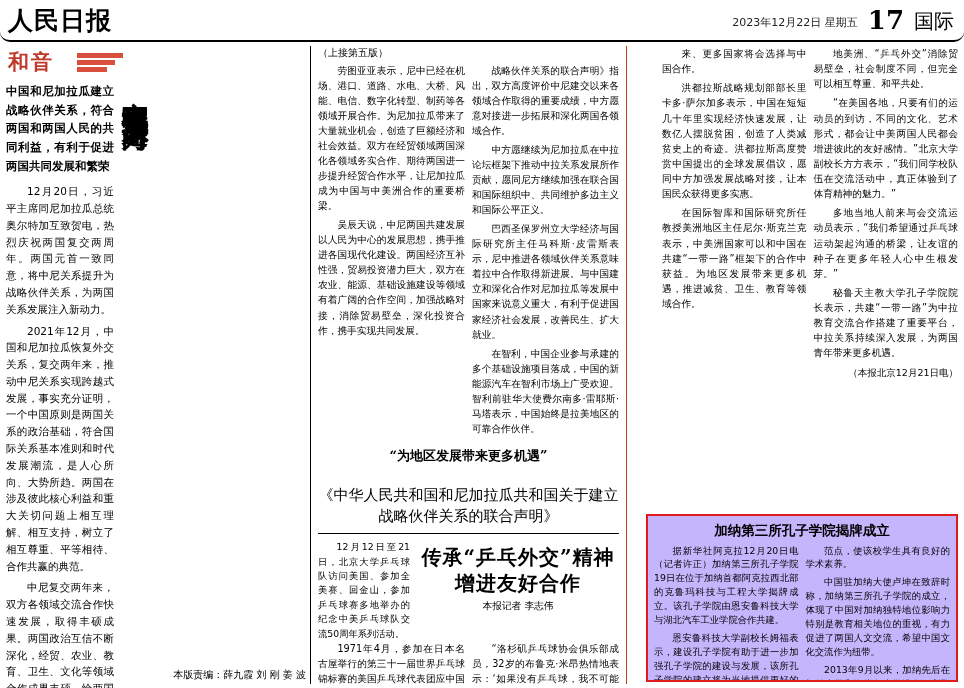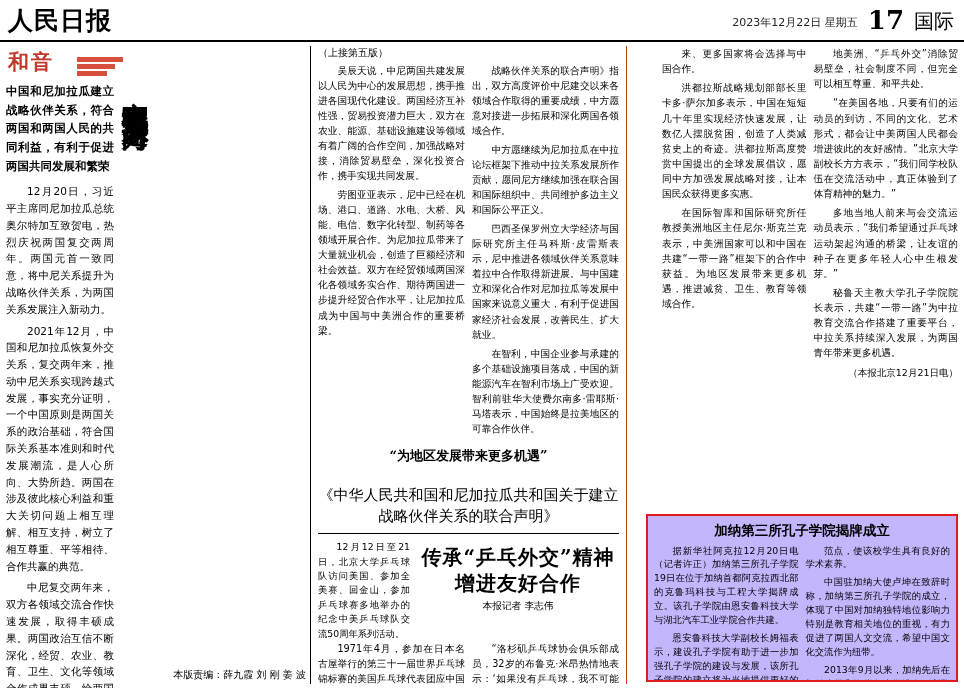--- a/index.html
+++ b/index.html
@@ -10,21 +10,21 @@
     color:#000;
     overflow:hidden;
     position:relative;
   }
   .page{position:relative;width:964px;height:688px;box-sizing:border-box;}
 
   
   .masthead{
     position:relative;height:42px;border-bottom:2px solid #000;
     display:flex;align-items:center;justify-content:space-between;
-    padding:0 10px 0 8px;box-sizing:border-box;
+    padding:0 10px 0 8px;box-sizing:border-box;border-radius:10px;
   }
   .paper-name{
     font-family:"DejaVu Serif","Liberation Serif",serif;
     font-weight:bold;font-size:25px;letter-spacing:1px;
     color:#000;line-height:1;
   }
   .mast-right{display:flex;align-items:flex-end;gap:10px;}
   .issue-date{font-size:11px;color:#222;padding-bottom:3px;}
   .page-no{
     font-family:"DejaVu Serif","Liberation Serif",serif;
@@ -39,21 +39,21 @@
   .body-grid{
     display:flex;height:646px;box-sizing:border-box;
     padding:4px 6px 4px 6px;
   }
   .col{box-sizing:border-box;position:relative;}
   .col-left{width:305px;padding-right:6px;border-right:1px solid #000;}
   .col-mid{width:316px;padding:0 7px;border-right:1px solid #c2410c;}
   .col-right{width:331px;padding-left:7px;}
 
   
-  .heyin-row{display:flex;align-items:flex-end;gap:21px;margin:2px 0 4px 2px;}
+  .heyin-row{display:flex;align-items:center;gap:21px;margin:2px 0 4px 2px;}
   .heyin-word{
     font-family:"DejaVu Serif","Liberation Serif",serif;
     font-weight:bold;font-size:21px;color:#c0392b;letter-spacing:2px;
   }
   .heyin-bars{display:flex;flex-direction:column;gap:2px;margin-left:2px;}
   .heyin-bars i{display:block;height:5px;background:#d94f3d;}
   .heyin-bars i:nth-child(1){width:46px;}
   .heyin-bars i:nth-child(2){width:38px;}
   .heyin-bars i:nth-child(3){width:30px;}
 
@@ -159,22 +159,22 @@
 
       <div class="byline">本版责编：薛九霞 刘 刚 姜 波</div>
     </div>
 
     <div class="col col-mid">
 
       <div class="cont-note">（上接第五版）</div>
 
       <div class="two-sub">
         <div class="subcol">
+          <p>劳图亚亚表示，尼中已经在机场、港口、道路、水电、大桥、风能、电信、数字化转型、制药等各领域开展合作。为尼加拉瓜带来了大量就业机会，创造了巨额经济和社会效益。双方在经贸领域两国深化各领域务实合作、期待两国进一步提升经贸合作水平，让尼加拉瓜成为中国与中美洲合作的重要桥梁。</p>
           <p>吴辰天说，中尼两国共建发展以人民为中心的发展思想，携手推进各国现代化建设。两国经济互补性强，贸易投资潜力巨大，双方在农业、能源、基础设施建设等领域有着广阔的合作空间，加强战略对接，消除贸易壁垒，深化投资合作，携手实现共同发展。</p>
-          <p>劳图亚亚表示，尼中已经在机场、港口、道路、水电、大桥、风能、电信、数字化转型、制药等各领域开展合作。为尼加拉瓜带来了大量就业机会，创造了巨额经济和社会效益。双方在经贸领域两国深化各领域务实合作、期待两国进一步提升经贸合作水平，让尼加拉瓜成为中国与中美洲合作的重要桥梁。</p>
         </div>
         <div class="subcol">
           <p>战略伙伴关系的联合声明》指出，双方高度评价中尼建交以来各领域合作取得的重要成绩，中方愿意对接进一步拓展和深化两国各领域合作。</p>
           <p>中方愿继续为尼加拉瓜在中拉论坛框架下推动中拉关系发展所作贡献，愿同尼方继续加强在联合国和国际组织中、共同维护多边主义和国际公平正义。</p>
           <p>巴西圣保罗州立大学经济与国际研究所主任马科斯·皮雷斯表示，尼中推进各领域伙伴关系意味着拉中合作取得新进展。与中国建立和深化合作对尼加拉瓜等发展中国家来说意义重大，有利于促进国家经济社会发展，改善民生、扩大就业。</p>
           <p>在智利，中国企业参与承建的多个基础设施项目落成，中国的新能源汽车在智利市场上广受欢迎。智利前驻华大使费尔南多·雷耶斯·马塔表示，中国始终是拉美地区的可靠合作伙伴。</p>
         </div>
       </div>
 
       <div class="pull-quote">

